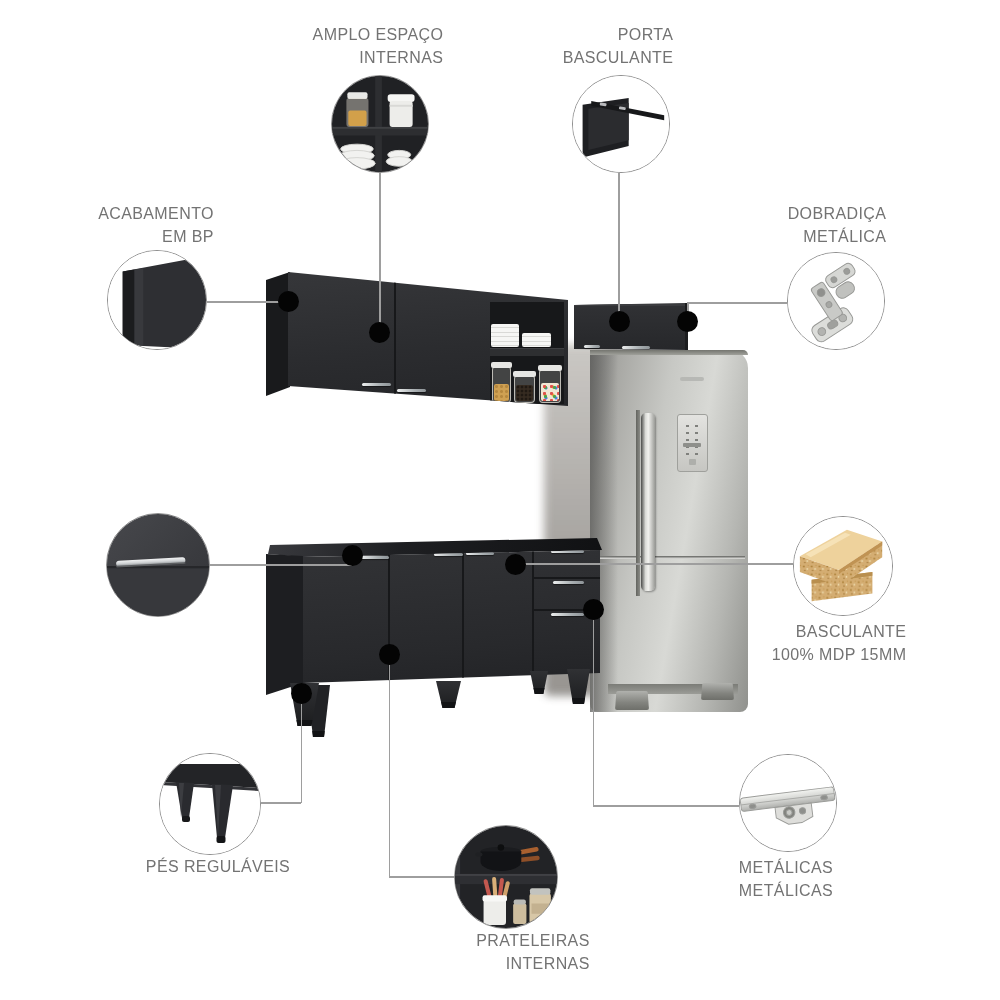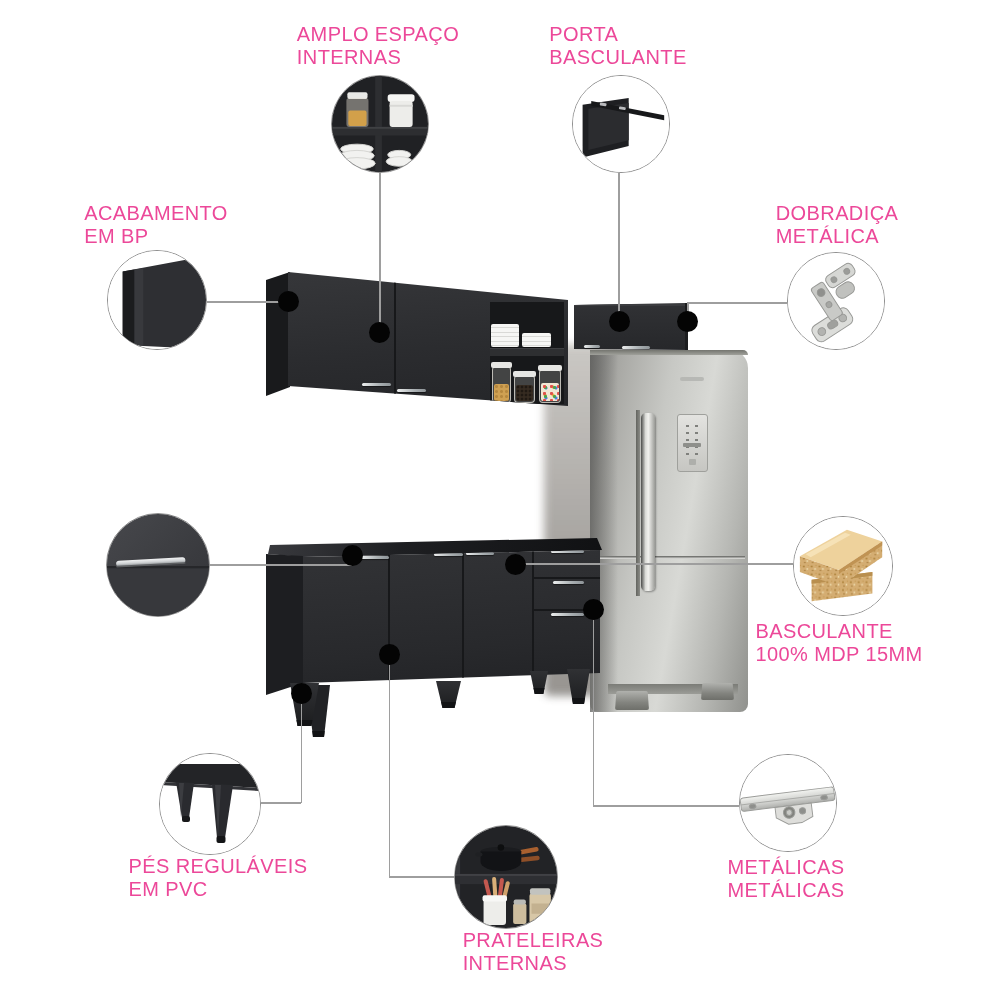--- a/index.html
+++ b/index.html
@@ -9,21 +9,21 @@
   
   .ln{position:absolute;background:#9e9e9e;z-index:6;}
   
   .dot{position:absolute;width:21px;height:21px;margin:-10.5px 0 0 -10.5px;border-radius:50%;
        background:#040404;z-index:7;}
   
   .bub{position:absolute;border-radius:50%;background:#fff;border:1px solid #8d8d8d;
        overflow:hidden;z-index:8;box-sizing:border-box;}
   .bub svg{display:block;width:100%;height:100%;}
   
-  .lab{position:absolute;z-index:9;text-align:left;color:#ec4899;font-size:20px;line-height:23px;
+  .lab{position:absolute;z-index:9;text-align:right;color:#737373;font-size:16px;line-height:23px;
        letter-spacing:0.4px;white-space:nowrap;transform:translateX(-50%);}
   .lab span{display:block;}
   
   .seam{position:absolute;width:2px;background:#17181a;}
   .hdl{position:absolute;height:3px;border-radius:1.5px;
        background:linear-gradient(90deg,#eceeee,#aab0b3 60%,#8d9397);
        box-shadow:0 1px 1px rgba(0,0,0,.45);}
   .plates{position:absolute;border-radius:2px;
        background:repeating-linear-gradient(180deg,#f6f6f4 0 3.5px,#d9d9d6 3.5px 4.5px);
        box-shadow:0 1px 0 rgba(0,0,0,.35);}
@@ -197,21 +197,20 @@
   <div class="lab" style="left:837px;top:202px;">
     <span>DOBRADIÇA</span>
     <span>METÁLICA</span>
   </div>
   <div class="lab" style="left:839px;top:620px;">
     <span>BASCULANTE</span>
     <span>100% MDP 15MM</span>
   </div>
   <div class="lab" style="left:218px;top:855px;">
     <span>PÉS REGULÁVEIS</span>
-    <span>EM PVC</span>
   </div>
   <div class="lab" style="left:505px;top:929px;margin-left:28px;">
     <span>PRATELEIRAS</span>
     <span>INTERNAS</span>
   </div>
   <div class="lab" style="left:786px;top:856px;">
     <span>METÁLICAS</span>
     <span>METÁLICAS</span>
   </div>
 

